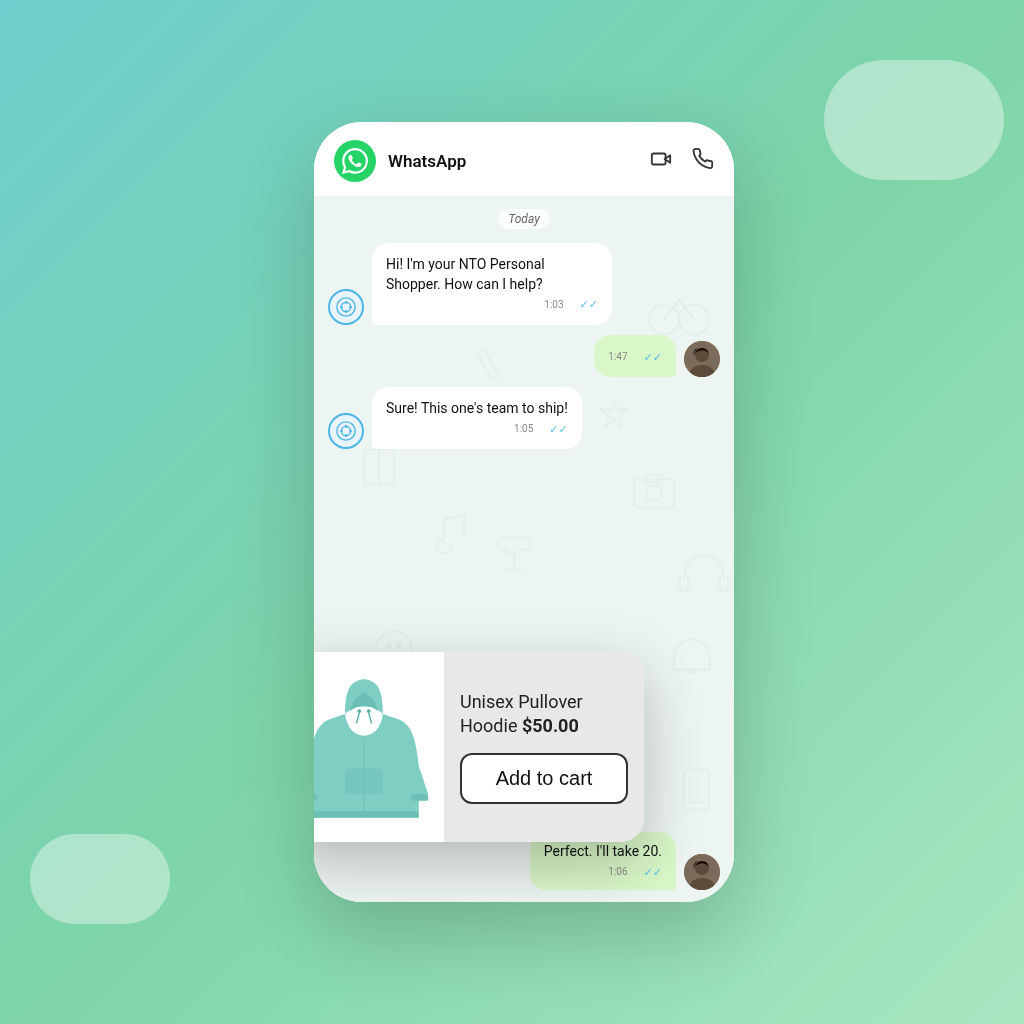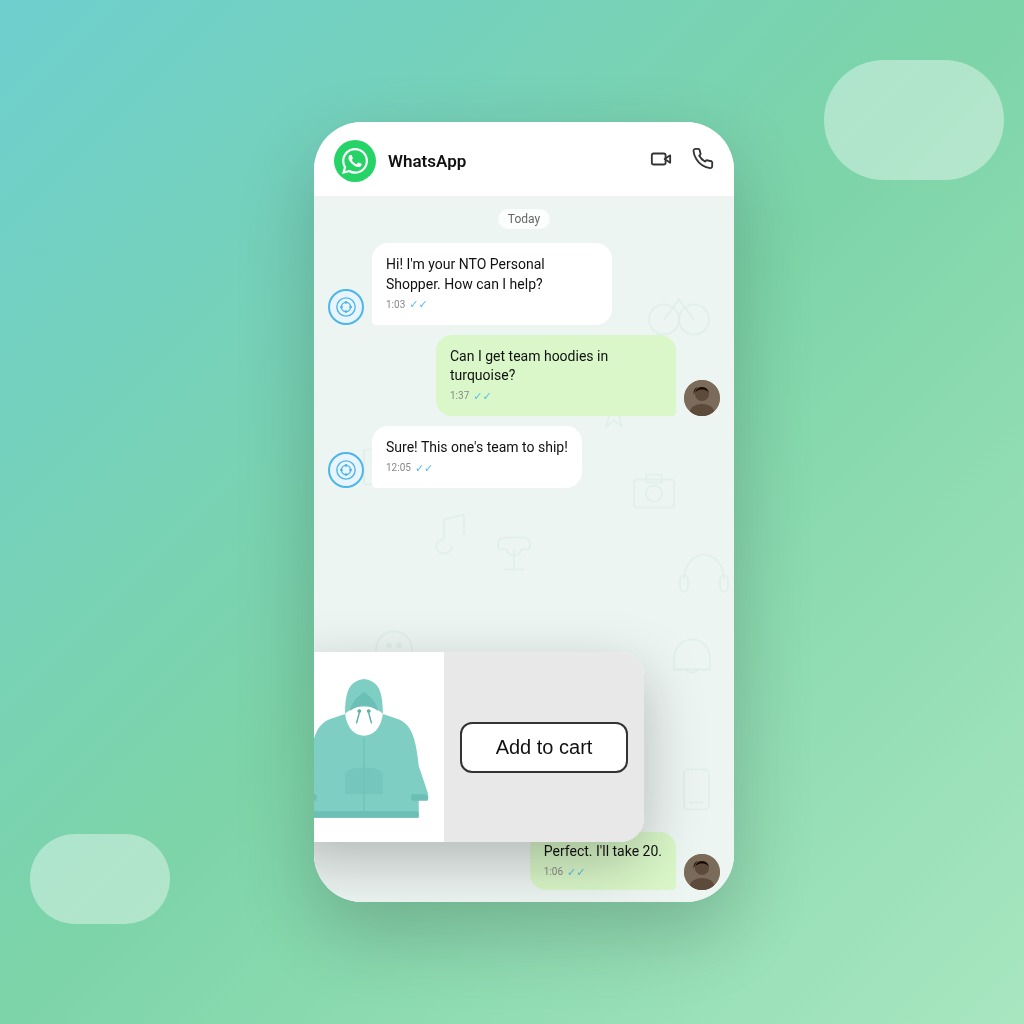--- a/index.html
+++ b/index.html
@@ -133,20 +133,21 @@
 
     .date-label {
       text-align: center;
       font-size: 12px;
       color: #666;
       background: rgba(255,255,255,0.8);
       border-radius: 10px;
       padding: 3px 10px;
       align-self: center;
       margin-bottom: 4px;
+      font-style: italic;
     }
 
     .message-row {
       display: flex;
       align-items: flex-end;
       gap: 8px;
     }
 
     .message-row.incoming {
       justify-content: flex-start;
@@ -193,22 +194,22 @@
       border-bottom-right-radius: 4px;
     }
 
     .bubble-time {
       font-size: 10px;
       color: #888;
       text-align: right;
       margin-top: 3px;
       display: flex;
       align-items: center;
-      justify-content: flex-start;
-      gap: 4px;
+      justify-content: flex-end;
+      gap: 16px;
     }
 
     .check-icon {
       color: #53bdeb;
       font-size: 11px;
     }
 
     
     .product-card-overlay {
       position: absolute;
@@ -405,23 +406,22 @@
           <span>Hi! I'm your NTO Personal Shopper. How can I help?</span>
           <div class="bubble-time">
             <span>1:03</span>
             <span class="check-icon">✓✓</span>
           </div>
         </div>
       </div>
 
       <div class="message-row outgoing">
         <div class="bubble outgoing-bubble">
-          <span>Can I get team hoodies in turquoise?</span>
           <div class="bubble-time">
-            <span>1:37</span>
+            <span>1:47</span>
             <span class="check-icon">✓✓</span>
           </div>
         </div>
         <div class="user-avatar">
           <svg viewBox="0 0 36 36" xmlns="http://www.w3.org/2000/svg">
             <circle cx="18" cy="18" r="18" fill="#7B6B5A"></circle>
             <circle cx="18" cy="14" r="7" fill="#5C4A3A"></circle>
             <ellipse cx="18" cy="32" rx="12" ry="8" fill="#5C4A3A"></ellipse>
 
             <path d="M11 14 C11 8 25 8 25 14 C25 10 22 7 18 7 C14 7 11 10 11 14z" fill="#1a0a00"></path>
@@ -437,21 +437,21 @@
             <circle cx="12" cy="12" r="5" stroke="#4db6e8" stroke-width="1.5"></circle>
             <circle cx="12" cy="7" r="1.5" fill="#4db6e8"></circle>
             <circle cx="12" cy="17" r="1.5" fill="#4db6e8"></circle>
             <circle cx="7" cy="12" r="1.5" fill="#4db6e8"></circle>
             <circle cx="17" cy="12" r="1.5" fill="#4db6e8"></circle>
           </svg>
         </div>
         <div class="bubble incoming-bubble">
           <span>Sure! This one's team to ship!</span>
           <div class="bubble-time">
-            <span>12:05</span>
+            <span>1:05</span>
             <span class="check-icon">✓✓</span>
           </div>
         </div>
       </div>
 
     </div>
 
     <div class="product-card-overlay">
       <div class="product-image-section">
 
@@ -476,20 +476,24 @@
           <rect x="2" y="140" width="18" height="7" rx="2" fill="#6bbfb5"></rect>
           <rect x="120" y="140" width="18" height="7" rx="2" fill="#6bbfb5"></rect>
 
           <circle cx="65" cy="52" r="2" fill="#5aaea4"></circle>
           <circle cx="75" cy="52" r="2" fill="#5aaea4"></circle>
           <path d="M65 54 L62 65" stroke="#5aaea4" stroke-width="1.5"></path>
           <path d="M75 54 L78 65" stroke="#5aaea4" stroke-width="1.5"></path>
         </svg>
       </div>
       <div class="product-info-section">
+        <div style="font-size:18px;color:#222;line-height:1.3;">
+          <span>Unisex Pullover Hoodie</span>
+          <span style="font-weight:700;">$50.00</span>
+        </div>
         <button class="add-to-cart-btn">Add to cart</button>
       </div>
     </div>
 
     <div class="bottom-message-row">
       <div class="bubble outgoing-bubble" style="background:#d9f7c8; padding:10px 14px; border-radius:16px; border-bottom-right-radius:4px; font-size:14px; color:#111;">
         <span>Perfect. I'll take 20.</span>
         <div class="bubble-time">
           <span>1:06</span>
           <span class="check-icon">✓✓</span>

